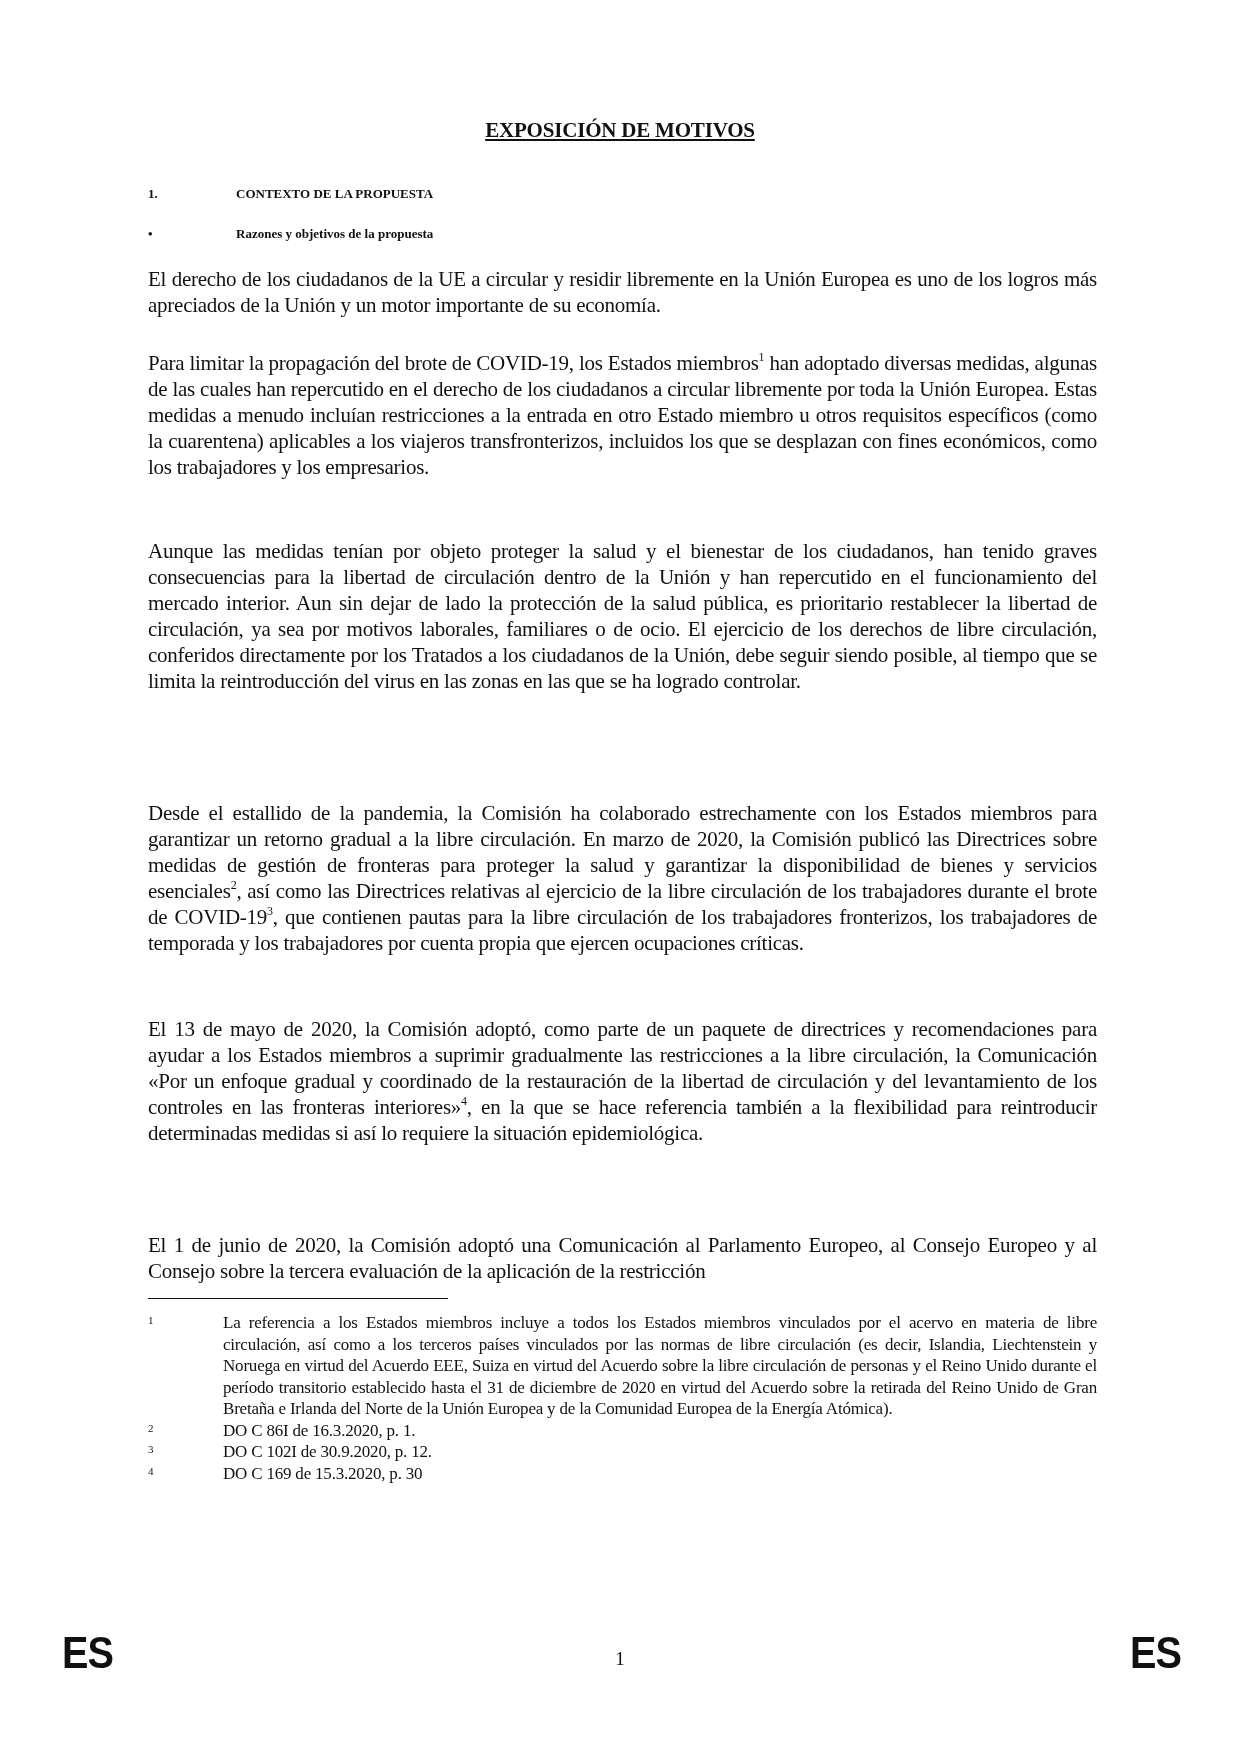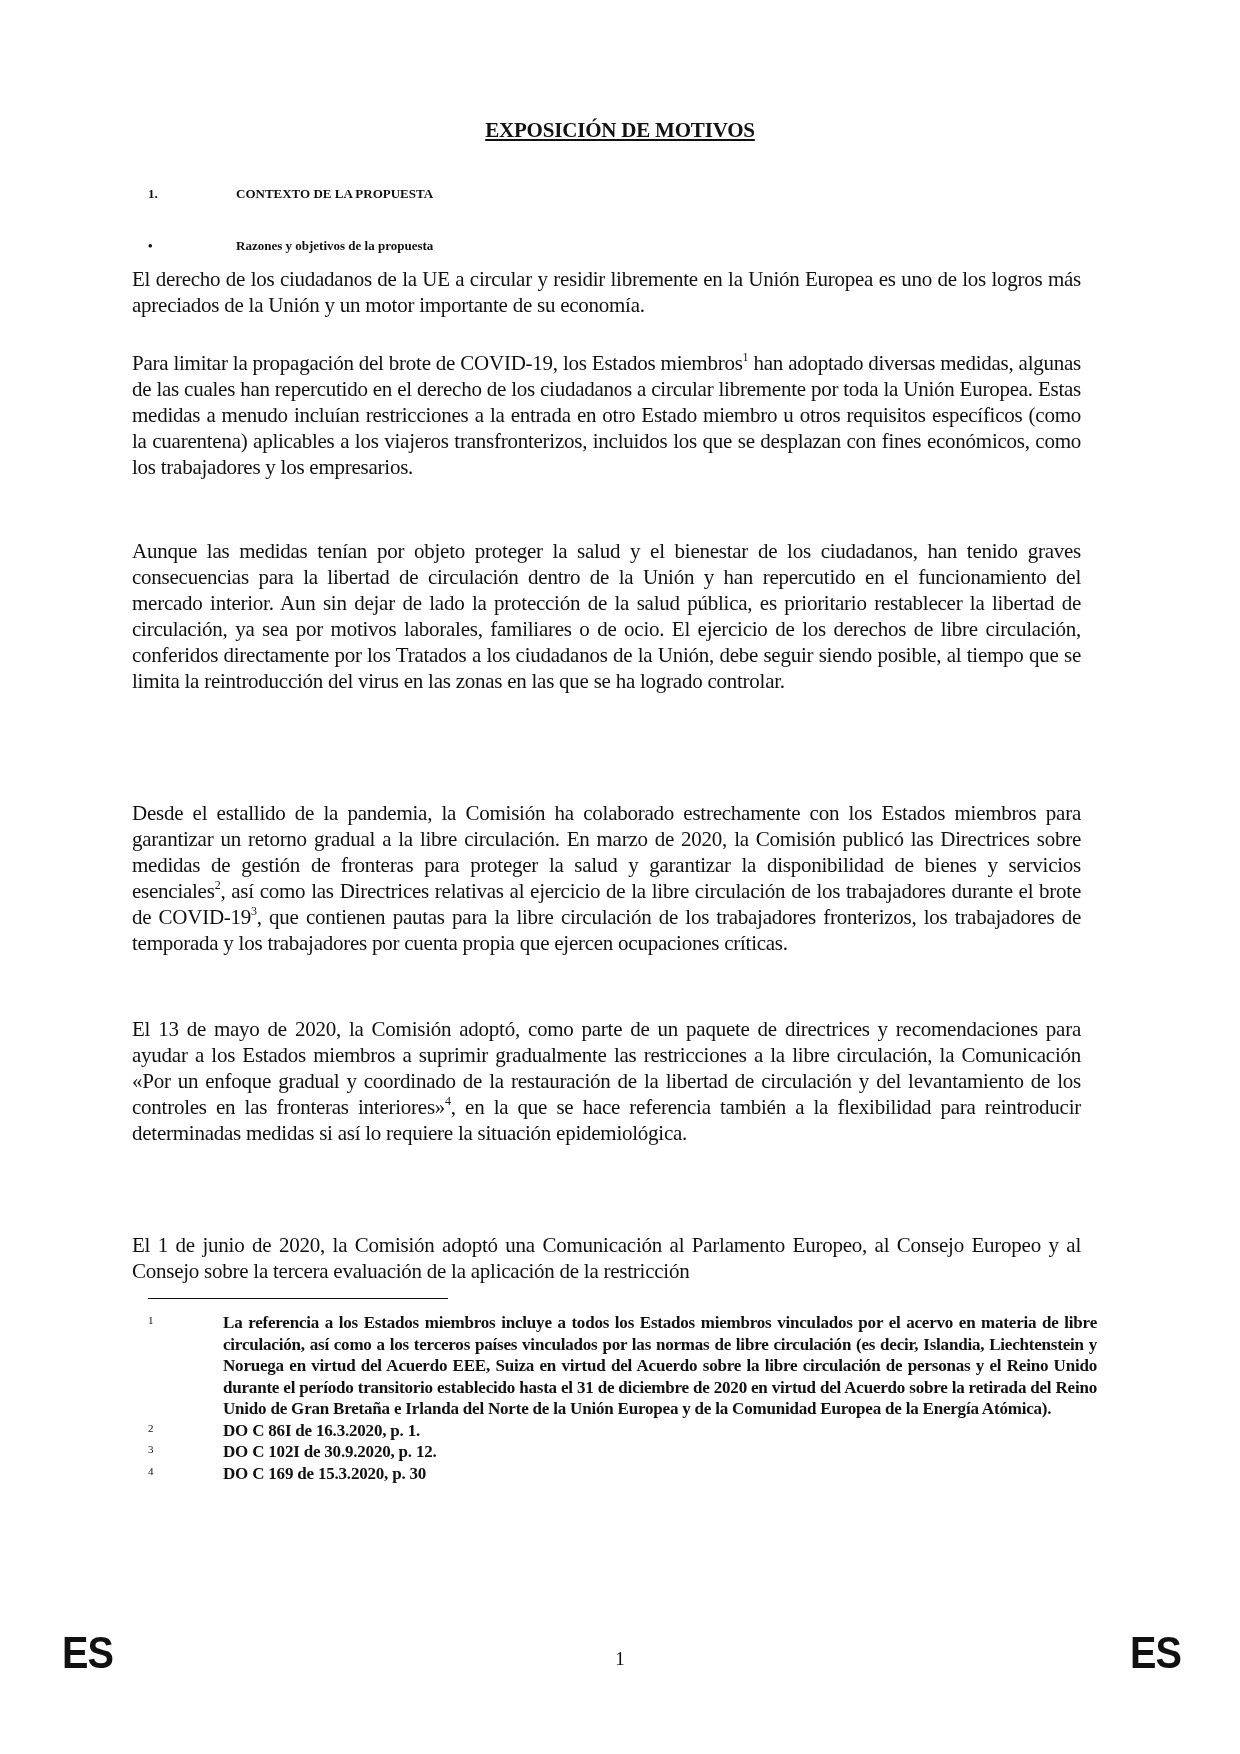--- a/index.html
+++ b/index.html
@@ -3,36 +3,36 @@
   <meta charset="utf-8">
   <style>
     html, body { margin: 0; padding: 0; background: #ffffff; }
     body { width: 1240px; height: 1754px; position: relative; overflow: hidden;
            font-family: "Liberation Serif", "DejaVu Serif", serif; color: #111; }
     .page-title { position: absolute; top: 118px; left: 0; width: 1240px; text-align: center;
                   font-weight: bold; font-size: 21px; text-decoration: underline; letter-spacing: -0.2px; }
     .heading { position: absolute; left: 148px; font-weight: bold; font-size: 13px; }
     .heading .num { display: inline-block; width: 88px; }
     .h1 { top: 186px; }
-    .h2 { top: 226px; margin-top: 12px; }
-    .para { position: absolute; left: 132px; width: 949px; font-size: 21px; line-height: 26px;
+    .h2 { top: 226px; }
+    .para { position: absolute; left: 148px; width: 949px; font-size: 21px; line-height: 26px;
             text-align: justify; margin: 0; letter-spacing: -0.25px; }
     .p1 { top: 266px; }
     .p2 { top: 350px; }
     .p3 { top: 538px; }
     .p4 { top: 800px; }
     .p5 { top: 1016px; }
     .p6 { top: 1232px; }
     sup { font-size: 12px; line-height: 0; vertical-align: 9px; }
     .fn-rule { position: absolute; top: 1298px; left: 148px; width: 300px; height: 0;
                border-top: 1.5px solid #111; }
     .footnotes { position: absolute; top: 1312px; left: 148px; width: 949px; }
     .fn { display: flex; font-size: 17px; line-height: 21.5px; letter-spacing: -0.2px; }
     .fn .fn-num { width: 75px; flex: none; font-size: 11px; line-height: 16px; }
-    .fn .fn-text { flex: 1; text-align: justify; font-weight: bold; }
+    .fn .fn-text { flex: 1; text-align: justify; }
     .lang { position: absolute; top: 1628px; font-family: "Liberation Sans", "DejaVu Sans", sans-serif;
             font-weight: bold; font-size: 44px; letter-spacing: -1px; transform: scaleX(0.9); }
     .lang-left { left: 62px; transform-origin: left; }
     .lang-right { left: 1130px; transform-origin: left; }
     .page-number { position: absolute; top: 1648px; left: 0; width: 1240px; text-align: center; font-size: 19px; }
   </style>
 </head>
 <body>
 
 <div>

